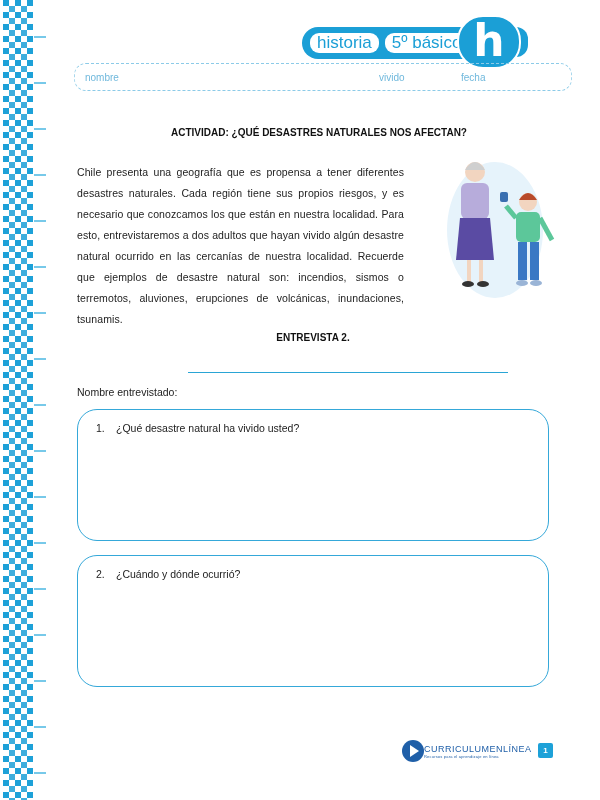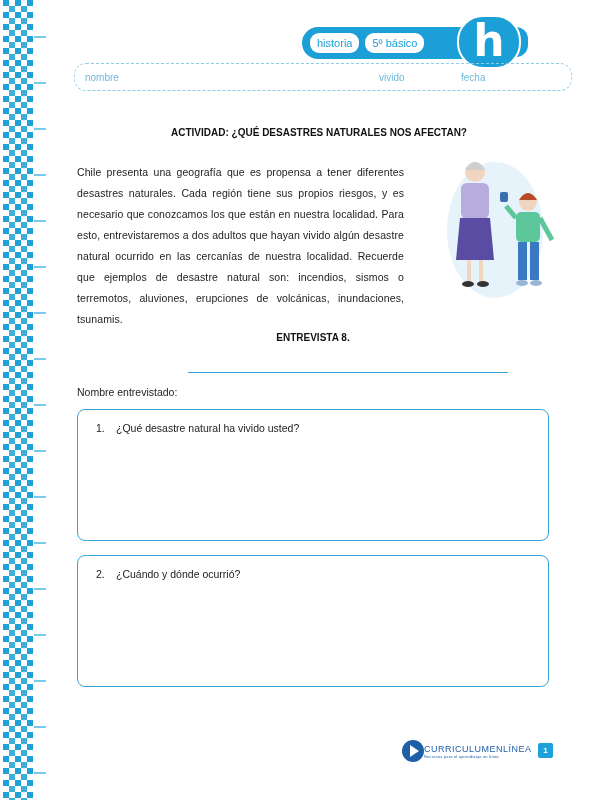--- a/index.html
+++ b/index.html
@@ -29,21 +29,21 @@
   }
 
   
   .subject-bar {
     position: absolute; left: 302px; top: 27px; width: 200px; height: 32px;
     background: #1b9fd6; border-radius: 16px 0 0 16px;
     display: flex; align-items: center; padding-left: 8px; gap: 6px;
   }
   .pill {
     background: #fff; color: #1b9fd6; border-radius: 9px;
-    font-size: 11px; padding: 3px 7px; line-height: 14px;
+    font-size: 17px; padding: 3px 7px; line-height: 14px;
   }
   .h-badge {
     position: absolute; left: 457px; top: 15px; width: 64px; height: 54px;
     background: #1b9fd6; border-radius: 26px; border: 2px solid #fff;
     color: #fff; font-weight: bold; font-size: 44px; line-height: 48px; text-align: center;
     font-family: "DejaVu Sans", sans-serif;
   }
   .h-tail {
     position: absolute; left: 516px; top: 27px; width: 12px; height: 30px;
     background: #1b9fd6; border-radius: 0 14px 14px 0;
@@ -74,21 +74,21 @@
     position: absolute; left: 0; top: 332px; width: 600px; text-align: center;
     font-size: 10px; font-weight: bold; color: #111; padding-left: 26px;
   }
   .name-row { position: absolute; left: 77px; top: 361px; font-size: 10.5px; color: #222; margin-top: 25px; }
   .name-line {
     position: absolute; left: 188px; top: 372px; width: 320px; height: 1px; background: #2aa5d5;
   }
 
   .qbox {
     position: absolute; left: 77px; width: 472px; height: 132px;
-    border: 1.5px solid #35a8d9; border-radius: 8px;
+    border: 1.5px solid #35a8d9; border-radius: 20px;
   }
   .qtext { position: absolute; left: 18px; top: 12px; font-size: 10.5px; color: #222; }
   .qtext .num { display: inline-block; width: 20px; }
 
   .footer-logo { position: absolute; left: 402px; top: 740px; display: flex; align-items: center; gap: 0; }
   .logo-circle {
     width: 22px; height: 22px; border-radius: 50%; background: #1f5fa8; position: relative;
   }
   .logo-circle::after {
     content: ""; position: absolute; left: 8px; top: 5px;
@@ -142,21 +142,21 @@
   <rect x="76" y="62" width="24" height="30" rx="5" fill="#5cc79a"></rect>
   <path d="M100 68 l12 22" stroke="#5cc79a" stroke-width="5"></path>
   <path d="M76 68 l-10 -12" stroke="#5cc79a" stroke-width="5"></path>
   <rect x="60" y="42" width="8" height="10" rx="2" fill="#3a6fb0"></rect>
   <rect x="78" y="92" width="9" height="38" fill="#3a78c4"></rect>
   <rect x="90" y="92" width="9" height="38" fill="#3a78c4"></rect>
   <ellipse cx="82" cy="133" rx="6" ry="3" fill="#9ab4d6"></ellipse>
   <ellipse cx="96" cy="133" rx="6" ry="3" fill="#9ab4d6"></ellipse>
 </svg>
 
-<div class="sub-title">ENTREVISTA 8.</div>
+<div class="sub-title">ENTREVISTA 2.</div>
 <div class="name-row">Nombre entrevistado:</div>
 <div class="name-line"></div>
 
 <div class="qbox" style="top:409px">
   <div class="qtext">
     <span class="num">1.</span><span>¿Qué desastre natural ha vivido usted?</span>
   </div>
 </div>
 
 <div class="qbox" style="top:555px">

